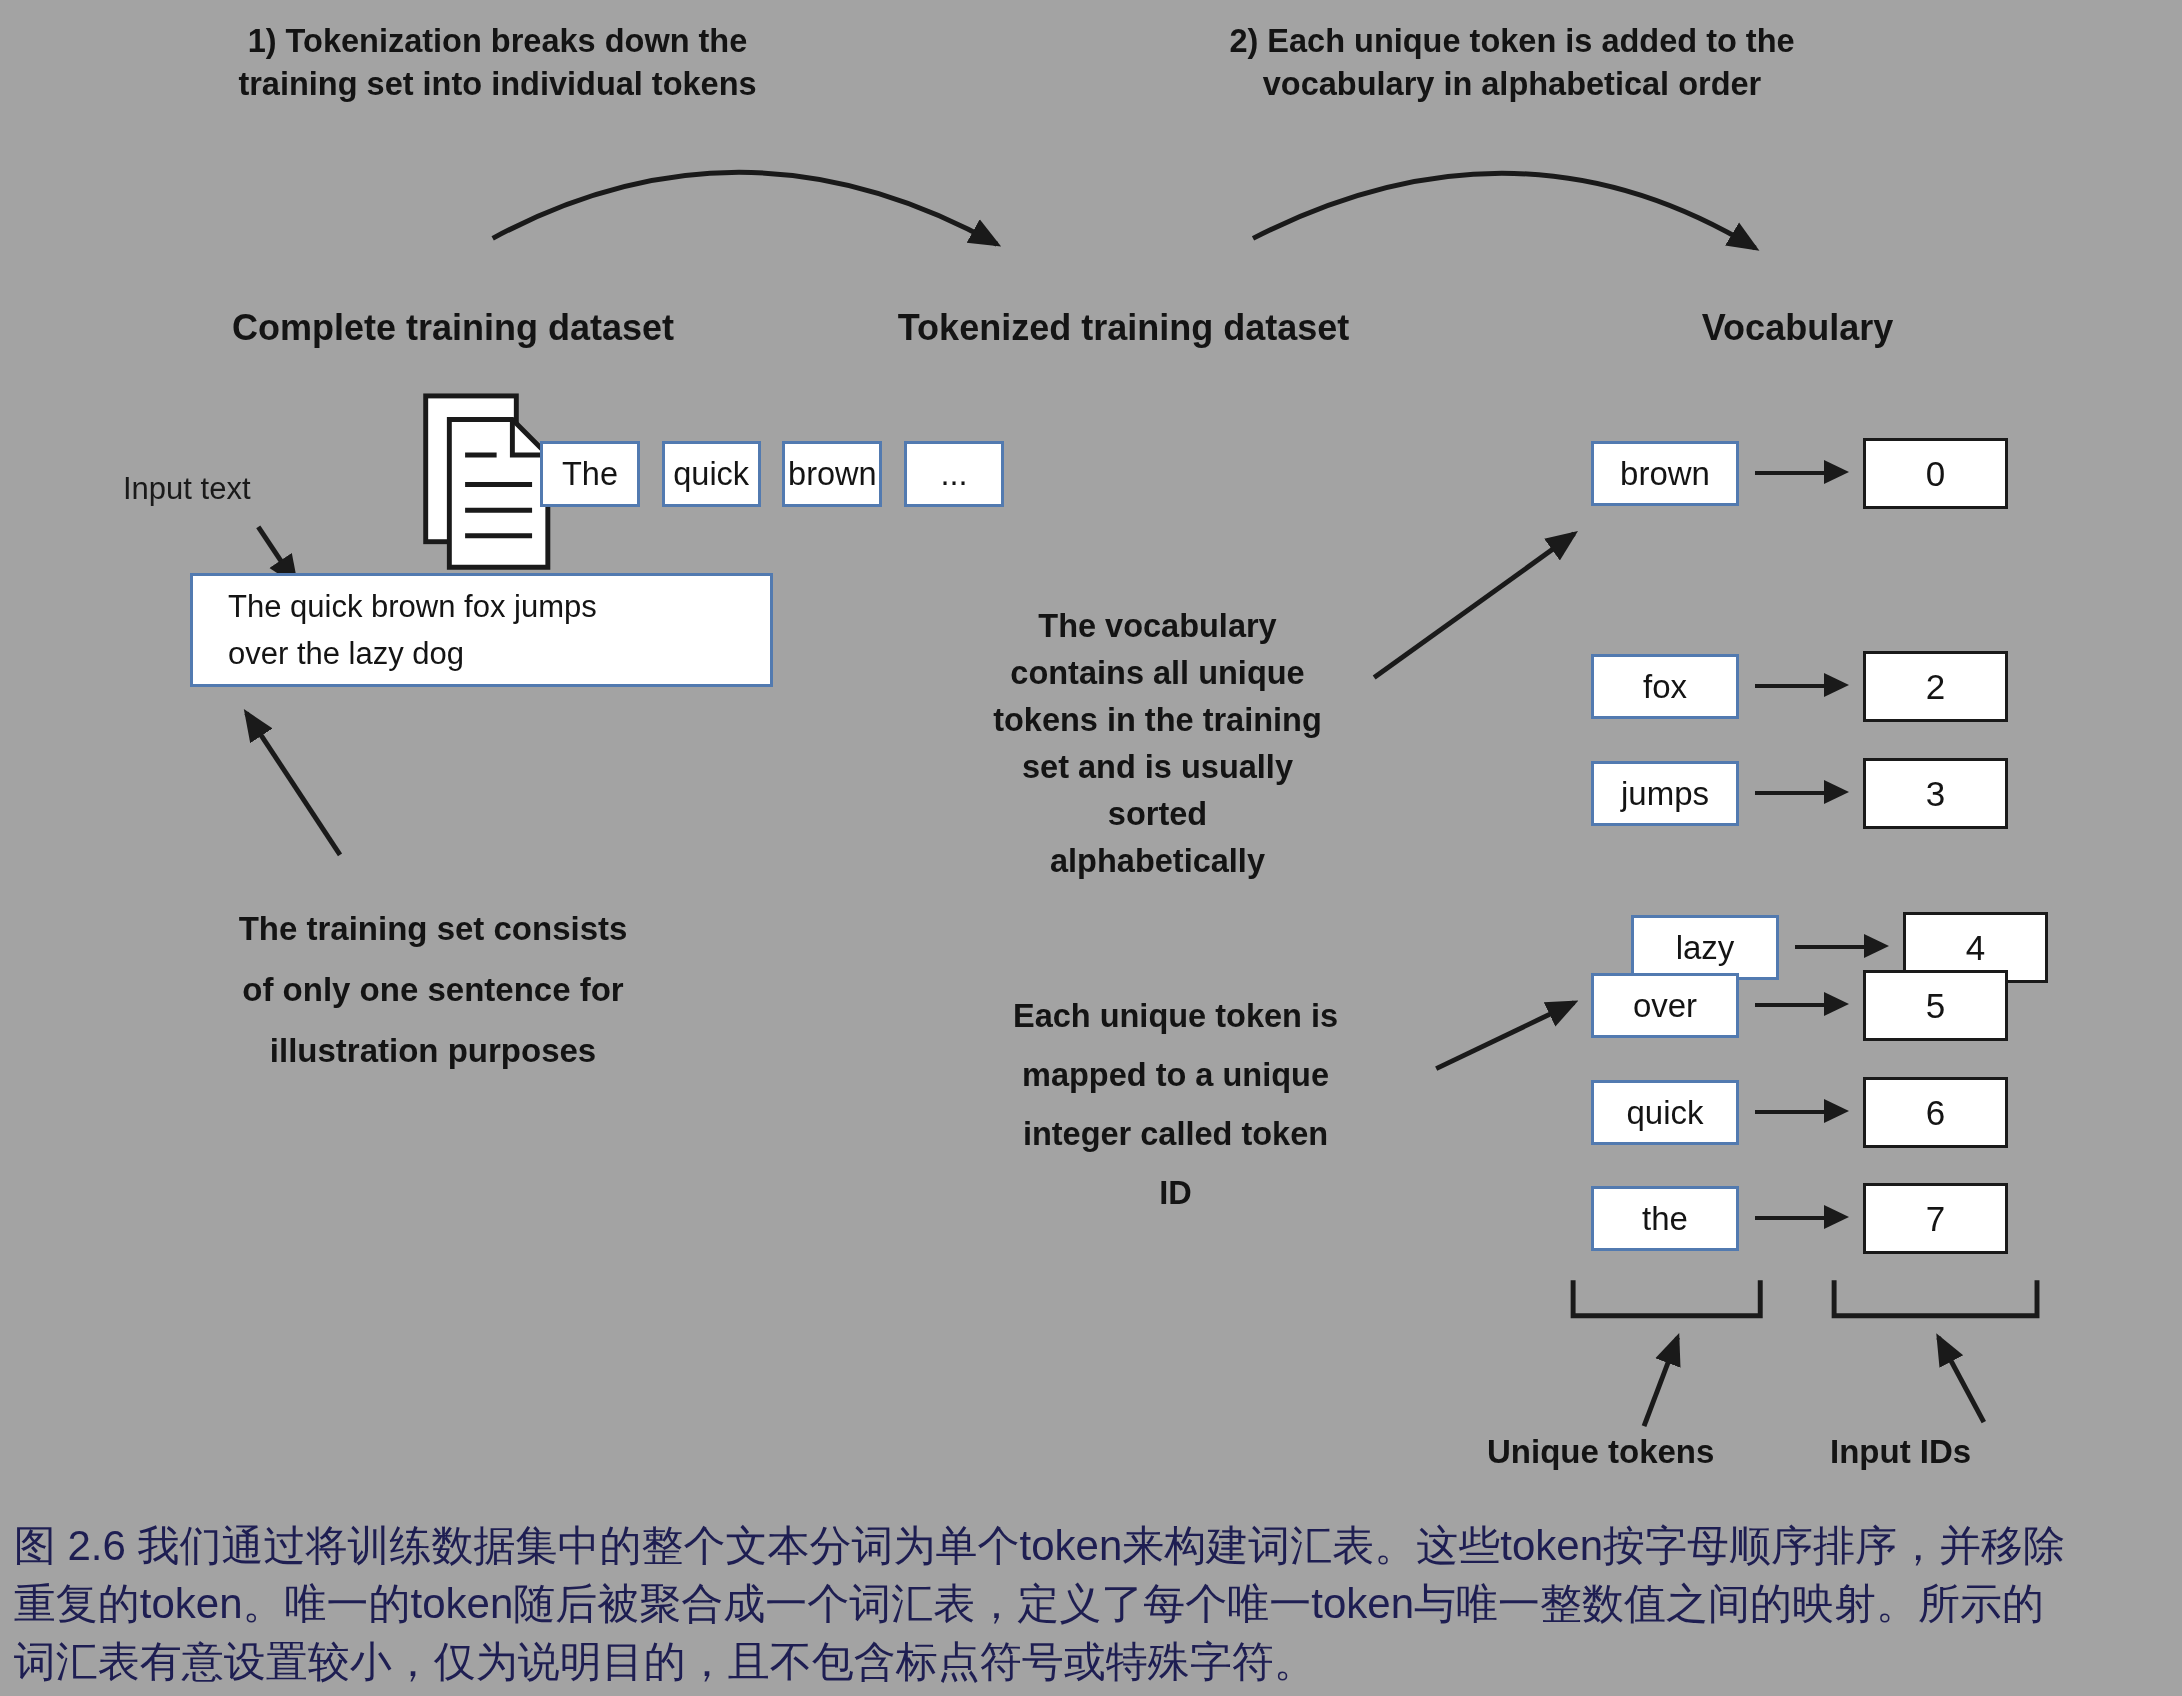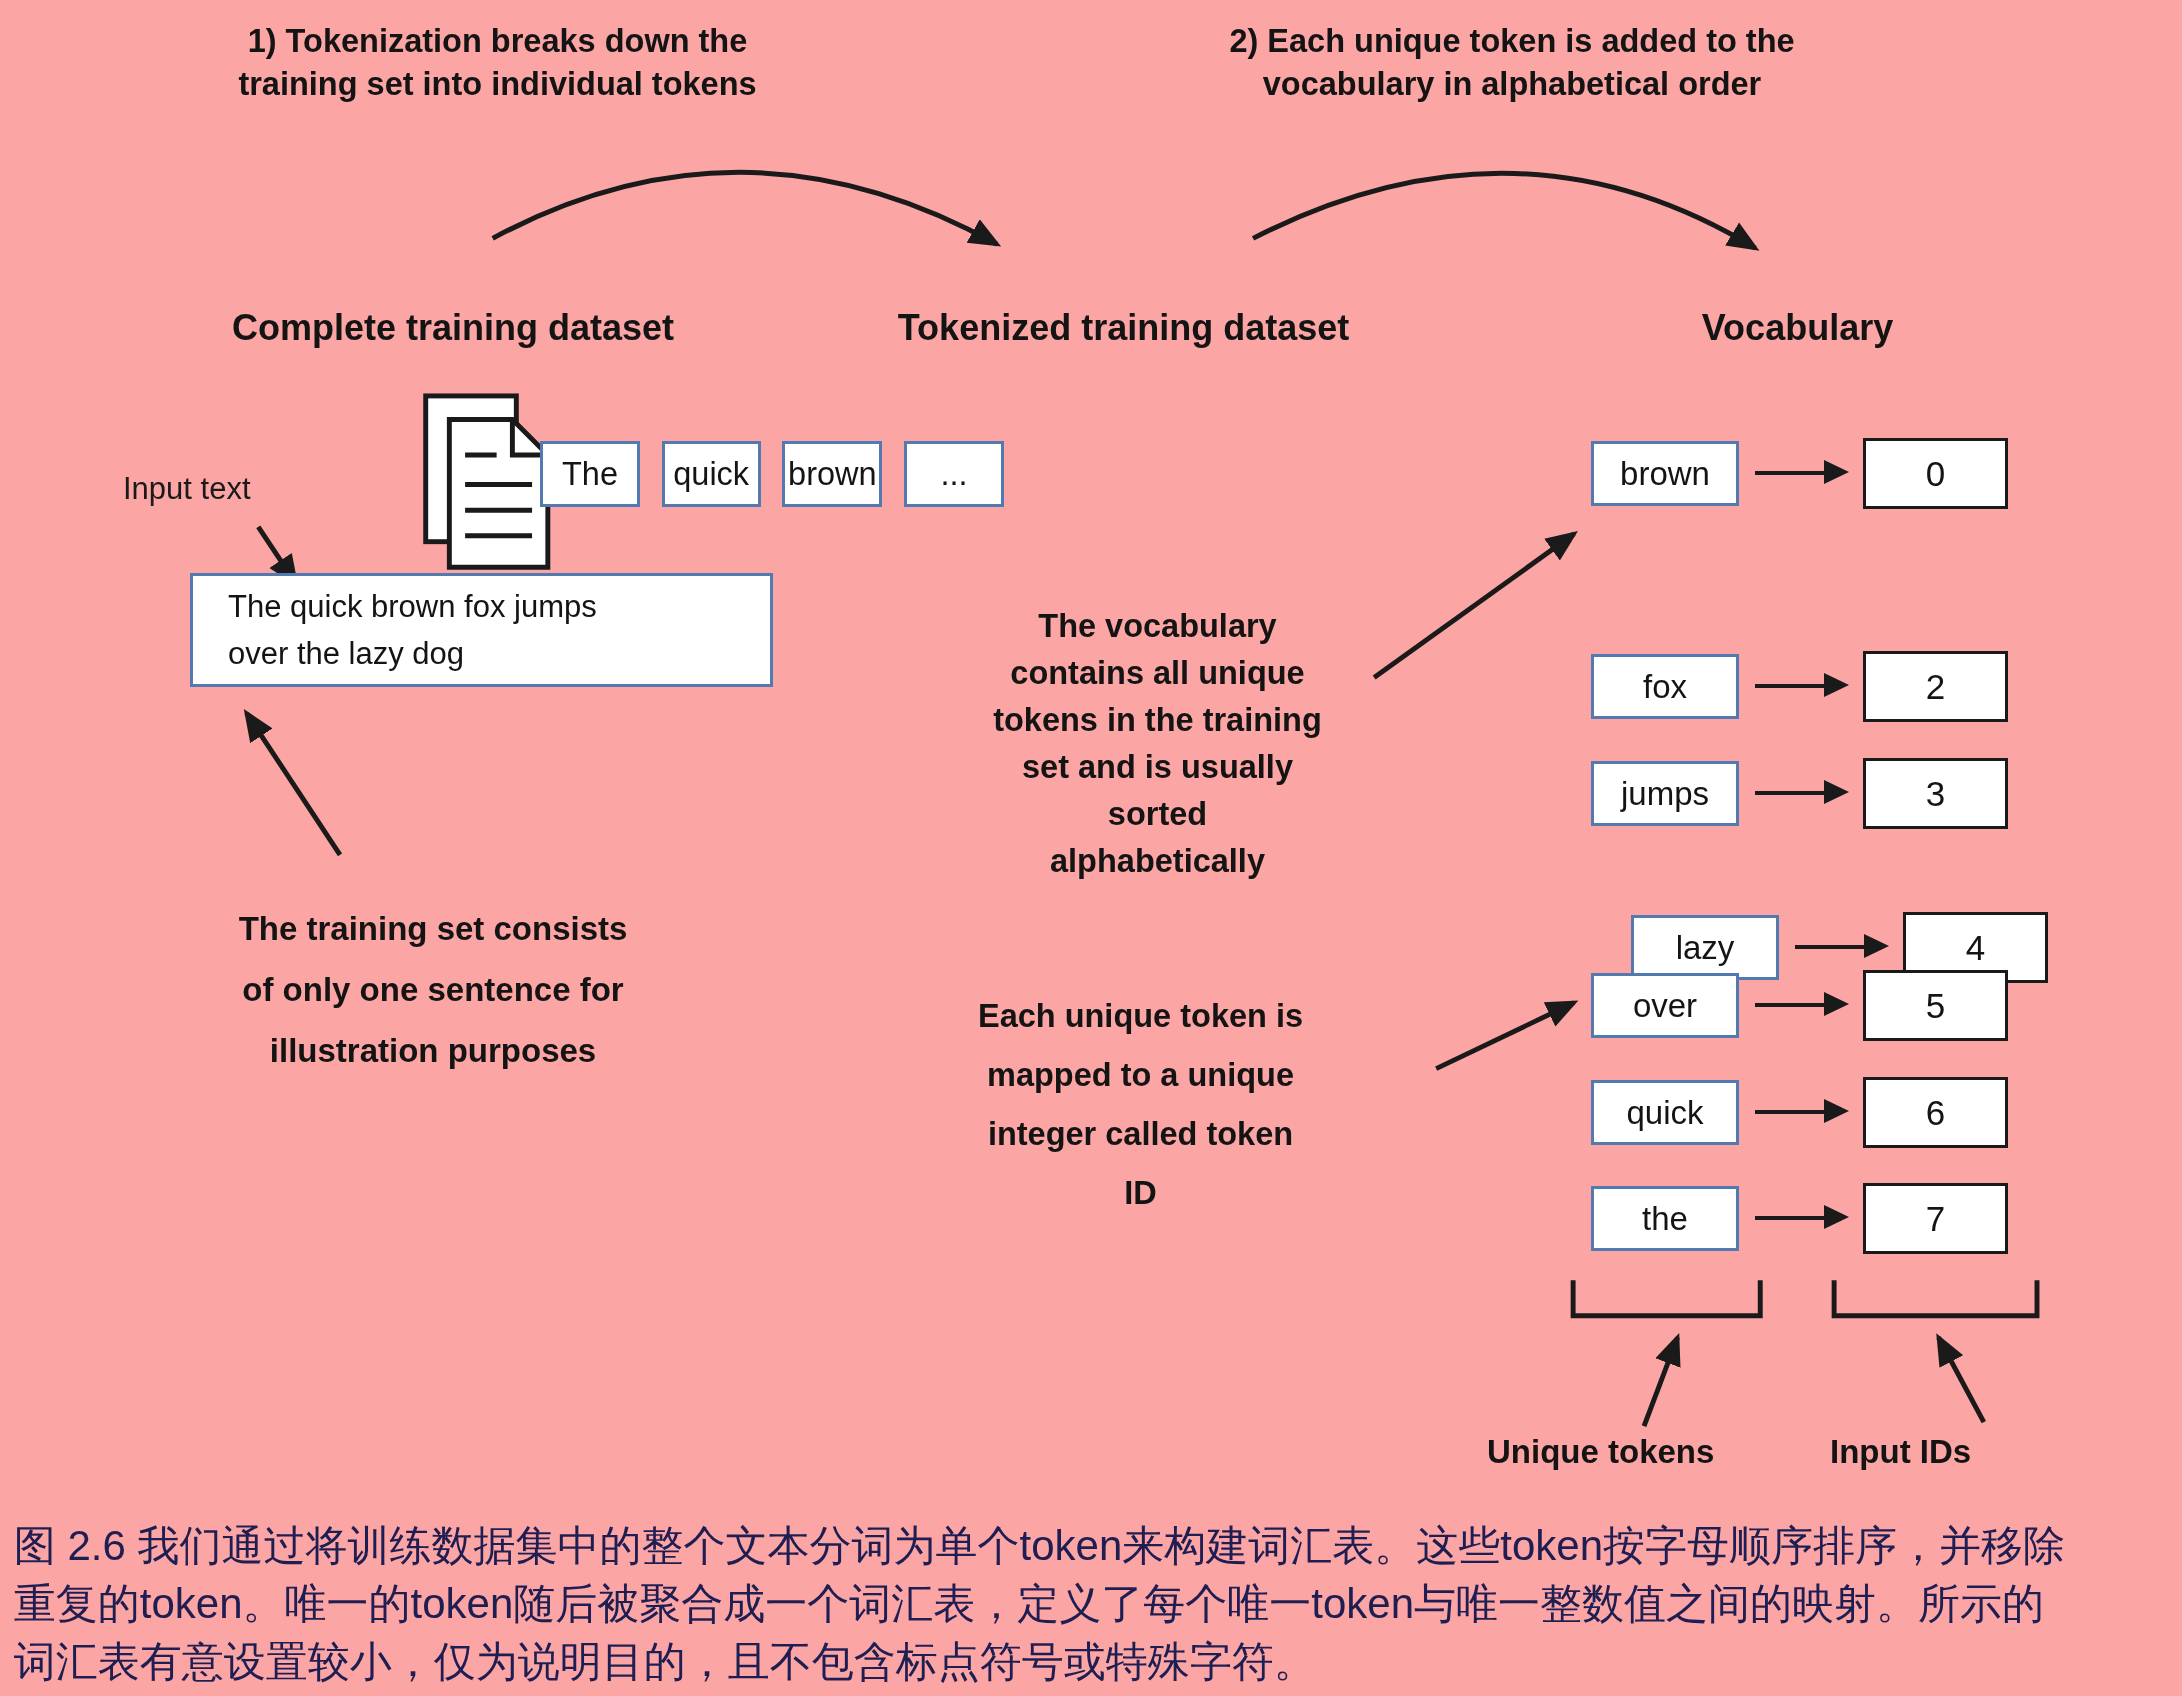--- a/index.html
+++ b/index.html
@@ -1,19 +1,19 @@
 <!DOCTYPE html>
 <html><head>
 <meta charset="utf-8">
 <style>
   html,body{margin:0;padding:0;background:#ffffff;}
   #canvas{
     position:relative;
     width:2183px;height:1696px;
-    background:#fca5a5;
+    background:#a3a3a3;
     font-family:"Liberation Sans", sans-serif;
     color:#1a1a1a;
     overflow:hidden;
   }
   .abs{position:absolute;}
   .preline{white-space:pre-line;}
   .note{
     font-weight:bold;
     font-size:32.5px;
     line-height:43px;
@@ -149,21 +149,21 @@
     <div class="tok" style="width:100px;">brown</div>
     <div class="tok" style="width:100px;">...</div>
   </div>
 
   <div class="abs note preline" style="left:926px;top:603px;width:463px;line-height:47px;">The vocabulary
 contains all unique
 tokens in the training
 set and is usually
 sorted
 alphabetically</div>
-  <div class="abs note preline" style="left:909px;top:987px;width:463px;line-height:59px;">Each unique token is
+  <div class="abs note preline" style="left:944px;top:987px;width:463px;line-height:59px;">Each unique token is
 mapped to a unique
 integer called token
 ID</div>
 
   <div class="vrow" style="top:438px;">
     <div class="vword">brown</div>
     <div class="varrow">
         <div class="shaft"></div>
         <div class="head"></div>
       </div>

